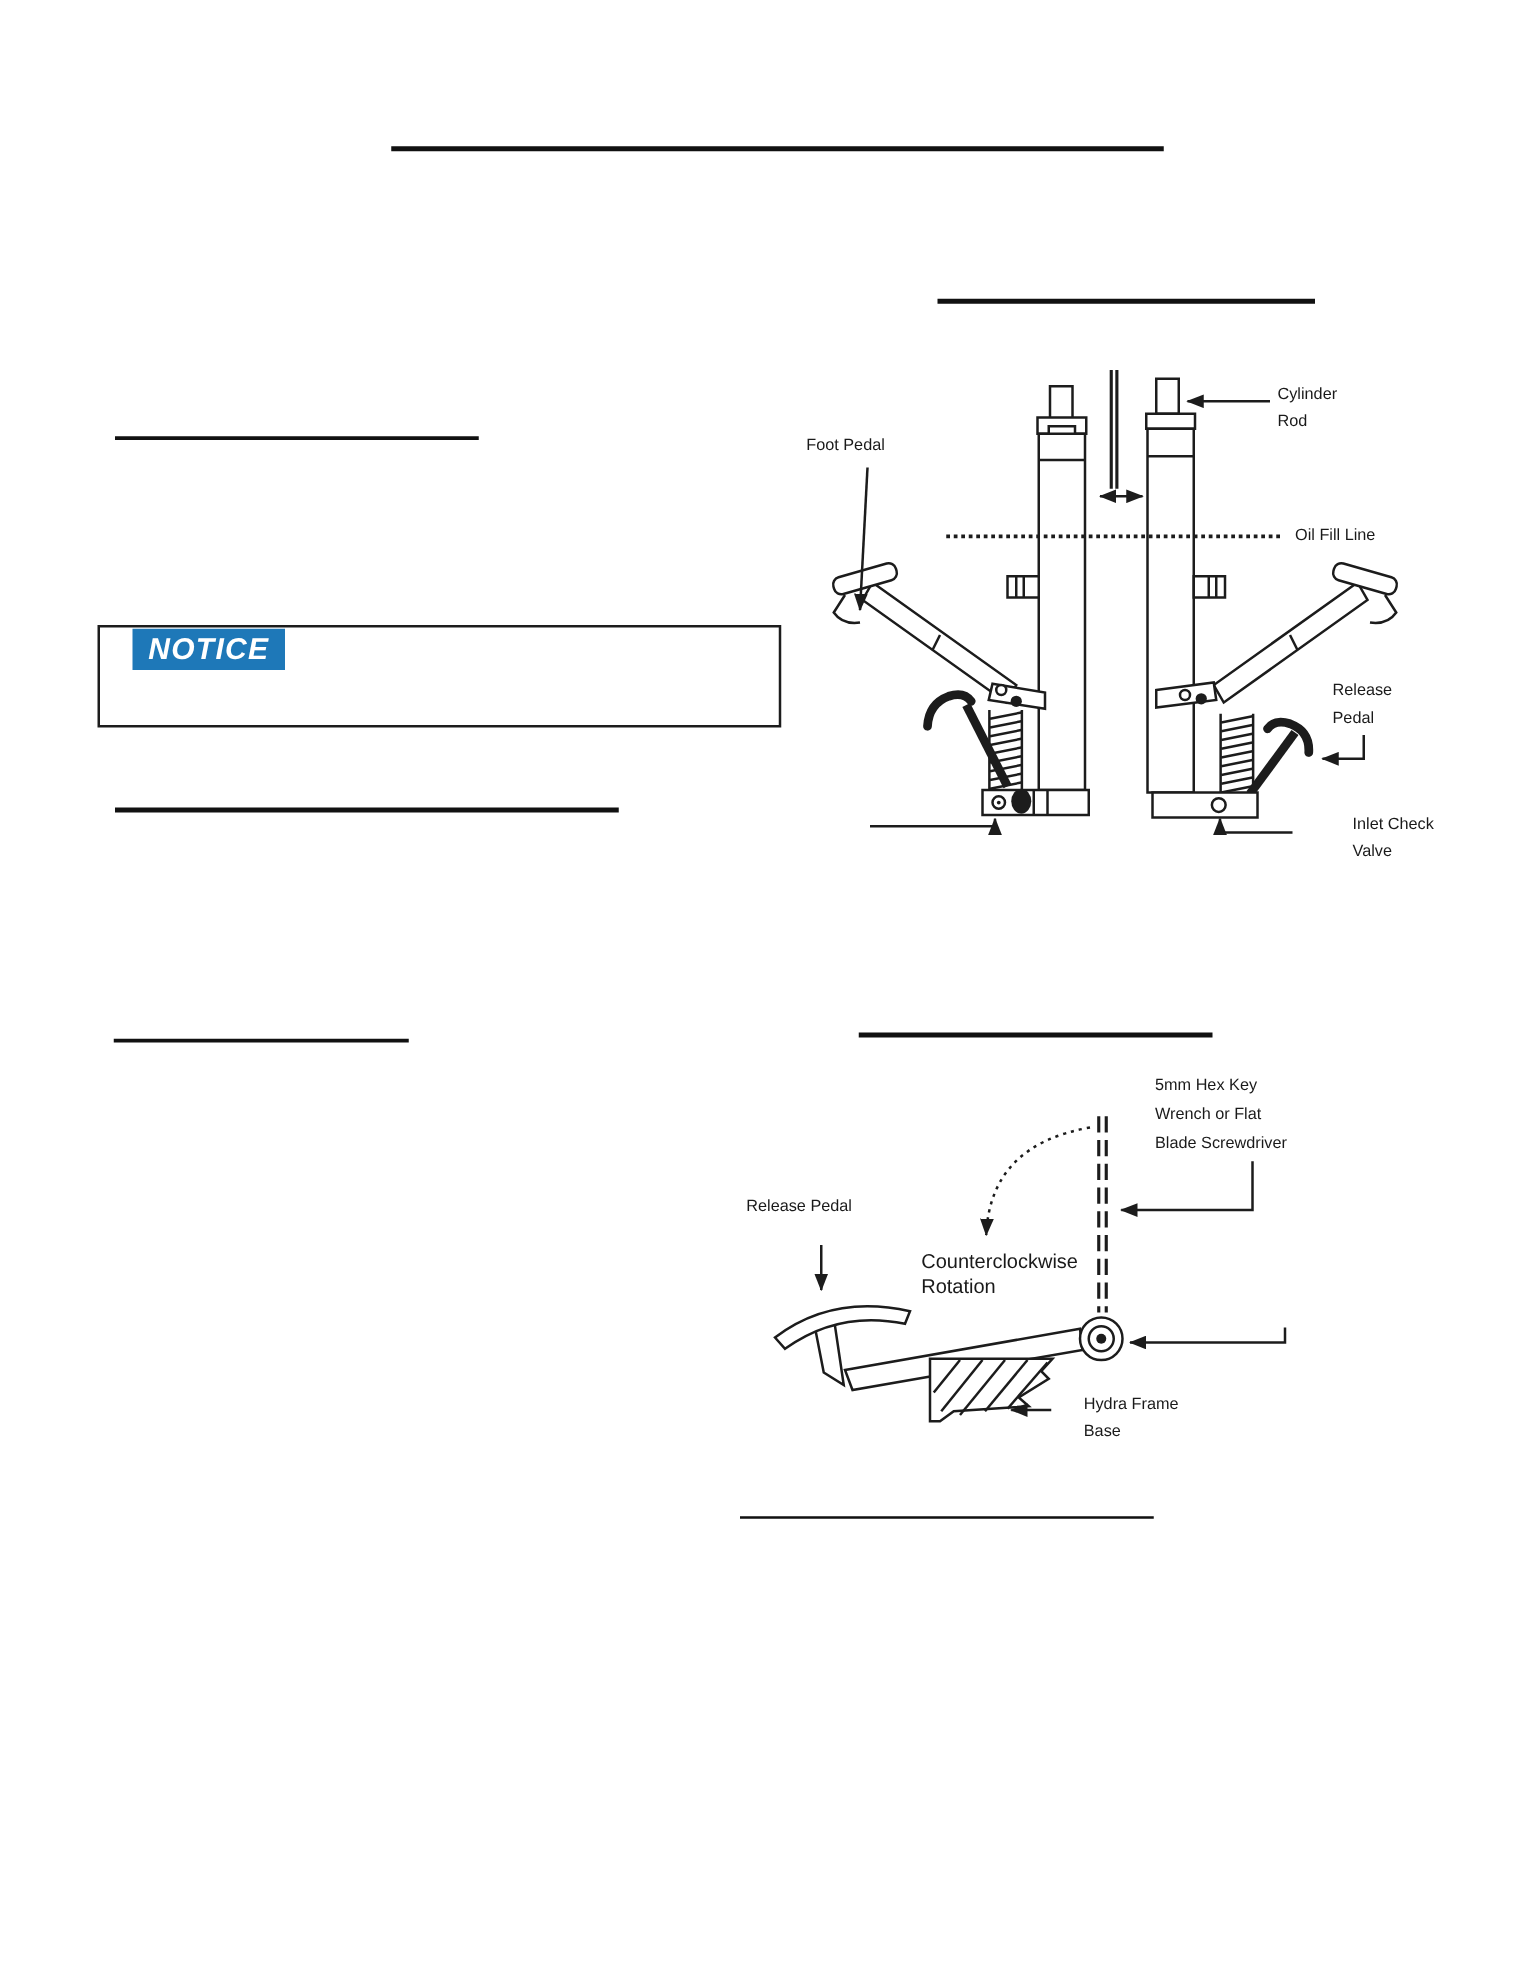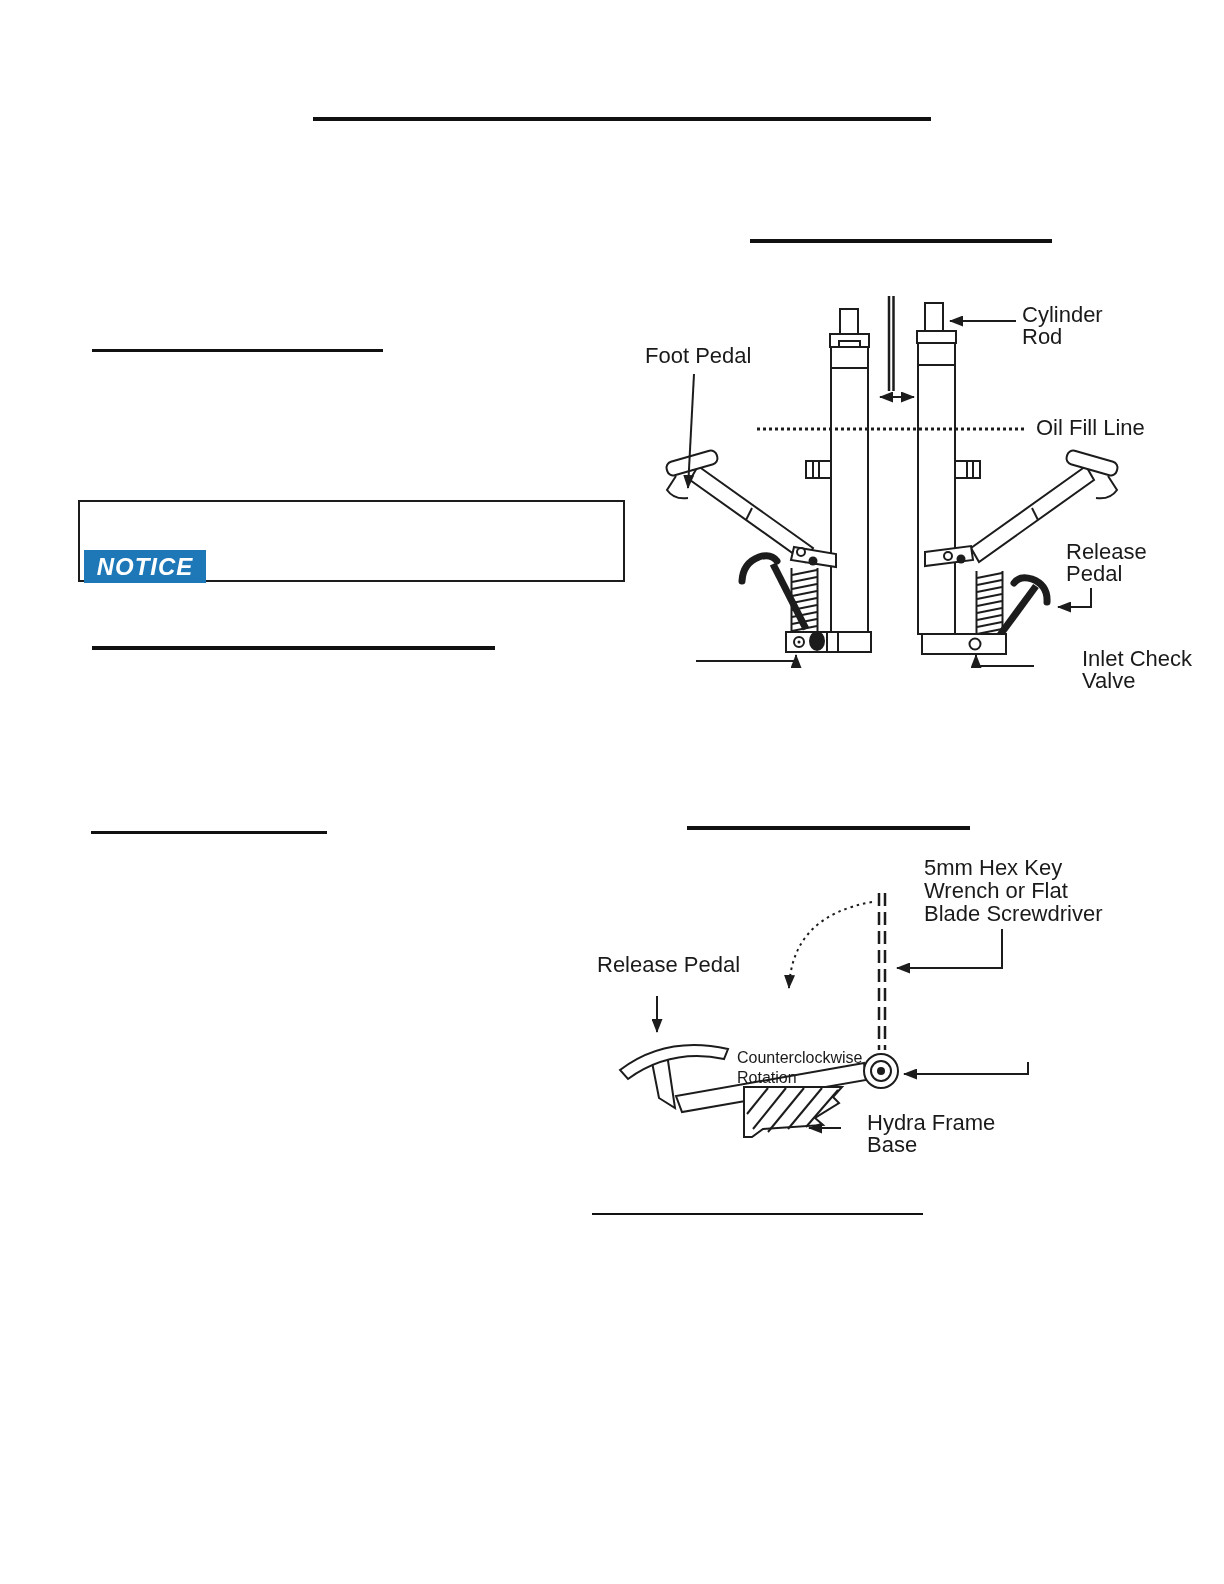--- a/index.html
+++ b/index.html
@@ -20,41 +20,41 @@
   .rule-sec3    {left:91px; top:831px;width:236px;height:3px;}
   .rule-fig2    {left:687px;top:826px;width:283px;height:4px;}
   .rule-caption {left:592px;top:1213px;width:331px;height:2px;}
 
   
   .notice-box{
     position:absolute;left:78px;top:500px;width:543px;height:78px;
     border:2px solid #1c1c1c;background:#fff;
   }
   .notice-badge{
-    position:absolute;left:4px;top:1px;width:122px;height:33px;
-    display:flex;align-items:center;justify-content:center;margin-top:47px;
+    position:absolute;left:26px;top:1px;width:122px;height:33px;
+    display:flex;align-items:center;justify-content:center;
   }
   .notice-word{
     font-family:"Liberation Sans", sans-serif;
     font-size:24px;font-weight:bold;font-style:italic;
     letter-spacing:1px;
   }
 
   
   svg.fig{position:absolute;}
   #fig1{left:600px;top:280px;width:560px;height:430px;}
   #fig2{left:580px;top:840px;width:580px;height:320px;}
 
   
   .label{
     position:absolute;
-    font-size:22px;line-height:22px;color:#1a1a1a;
+    font-size:13px;line-height:22px;color:#1a1a1a;
     white-space:pre-line;
   }
-  .label.small{font-size:16px;line-height:20px;margin-top:48px;}
+  .label.small{font-size:16px;line-height:20px;}
   .lbl-foot-pedal    {left:645px; top:345px;}
   .lbl-cylinder-rod  {left:1022px;top:304px;}
   .lbl-oil-fill      {left:1036px;top:417px;text-align:center;}
   .lbl-release-pedal {left:1066px;top:541px;}
   .lbl-high-pressure {left:638px; top:627px;}
   .lbl-inlet-check   {left:1082px;top:648px;}
 
   .lbl-hex-key       {left:924px; top:856px;line-height:23px;}
   .lbl-release-pedal2{left:597px; top:954px;}
   .lbl-ccw           {left:737px; top:1000px;}

